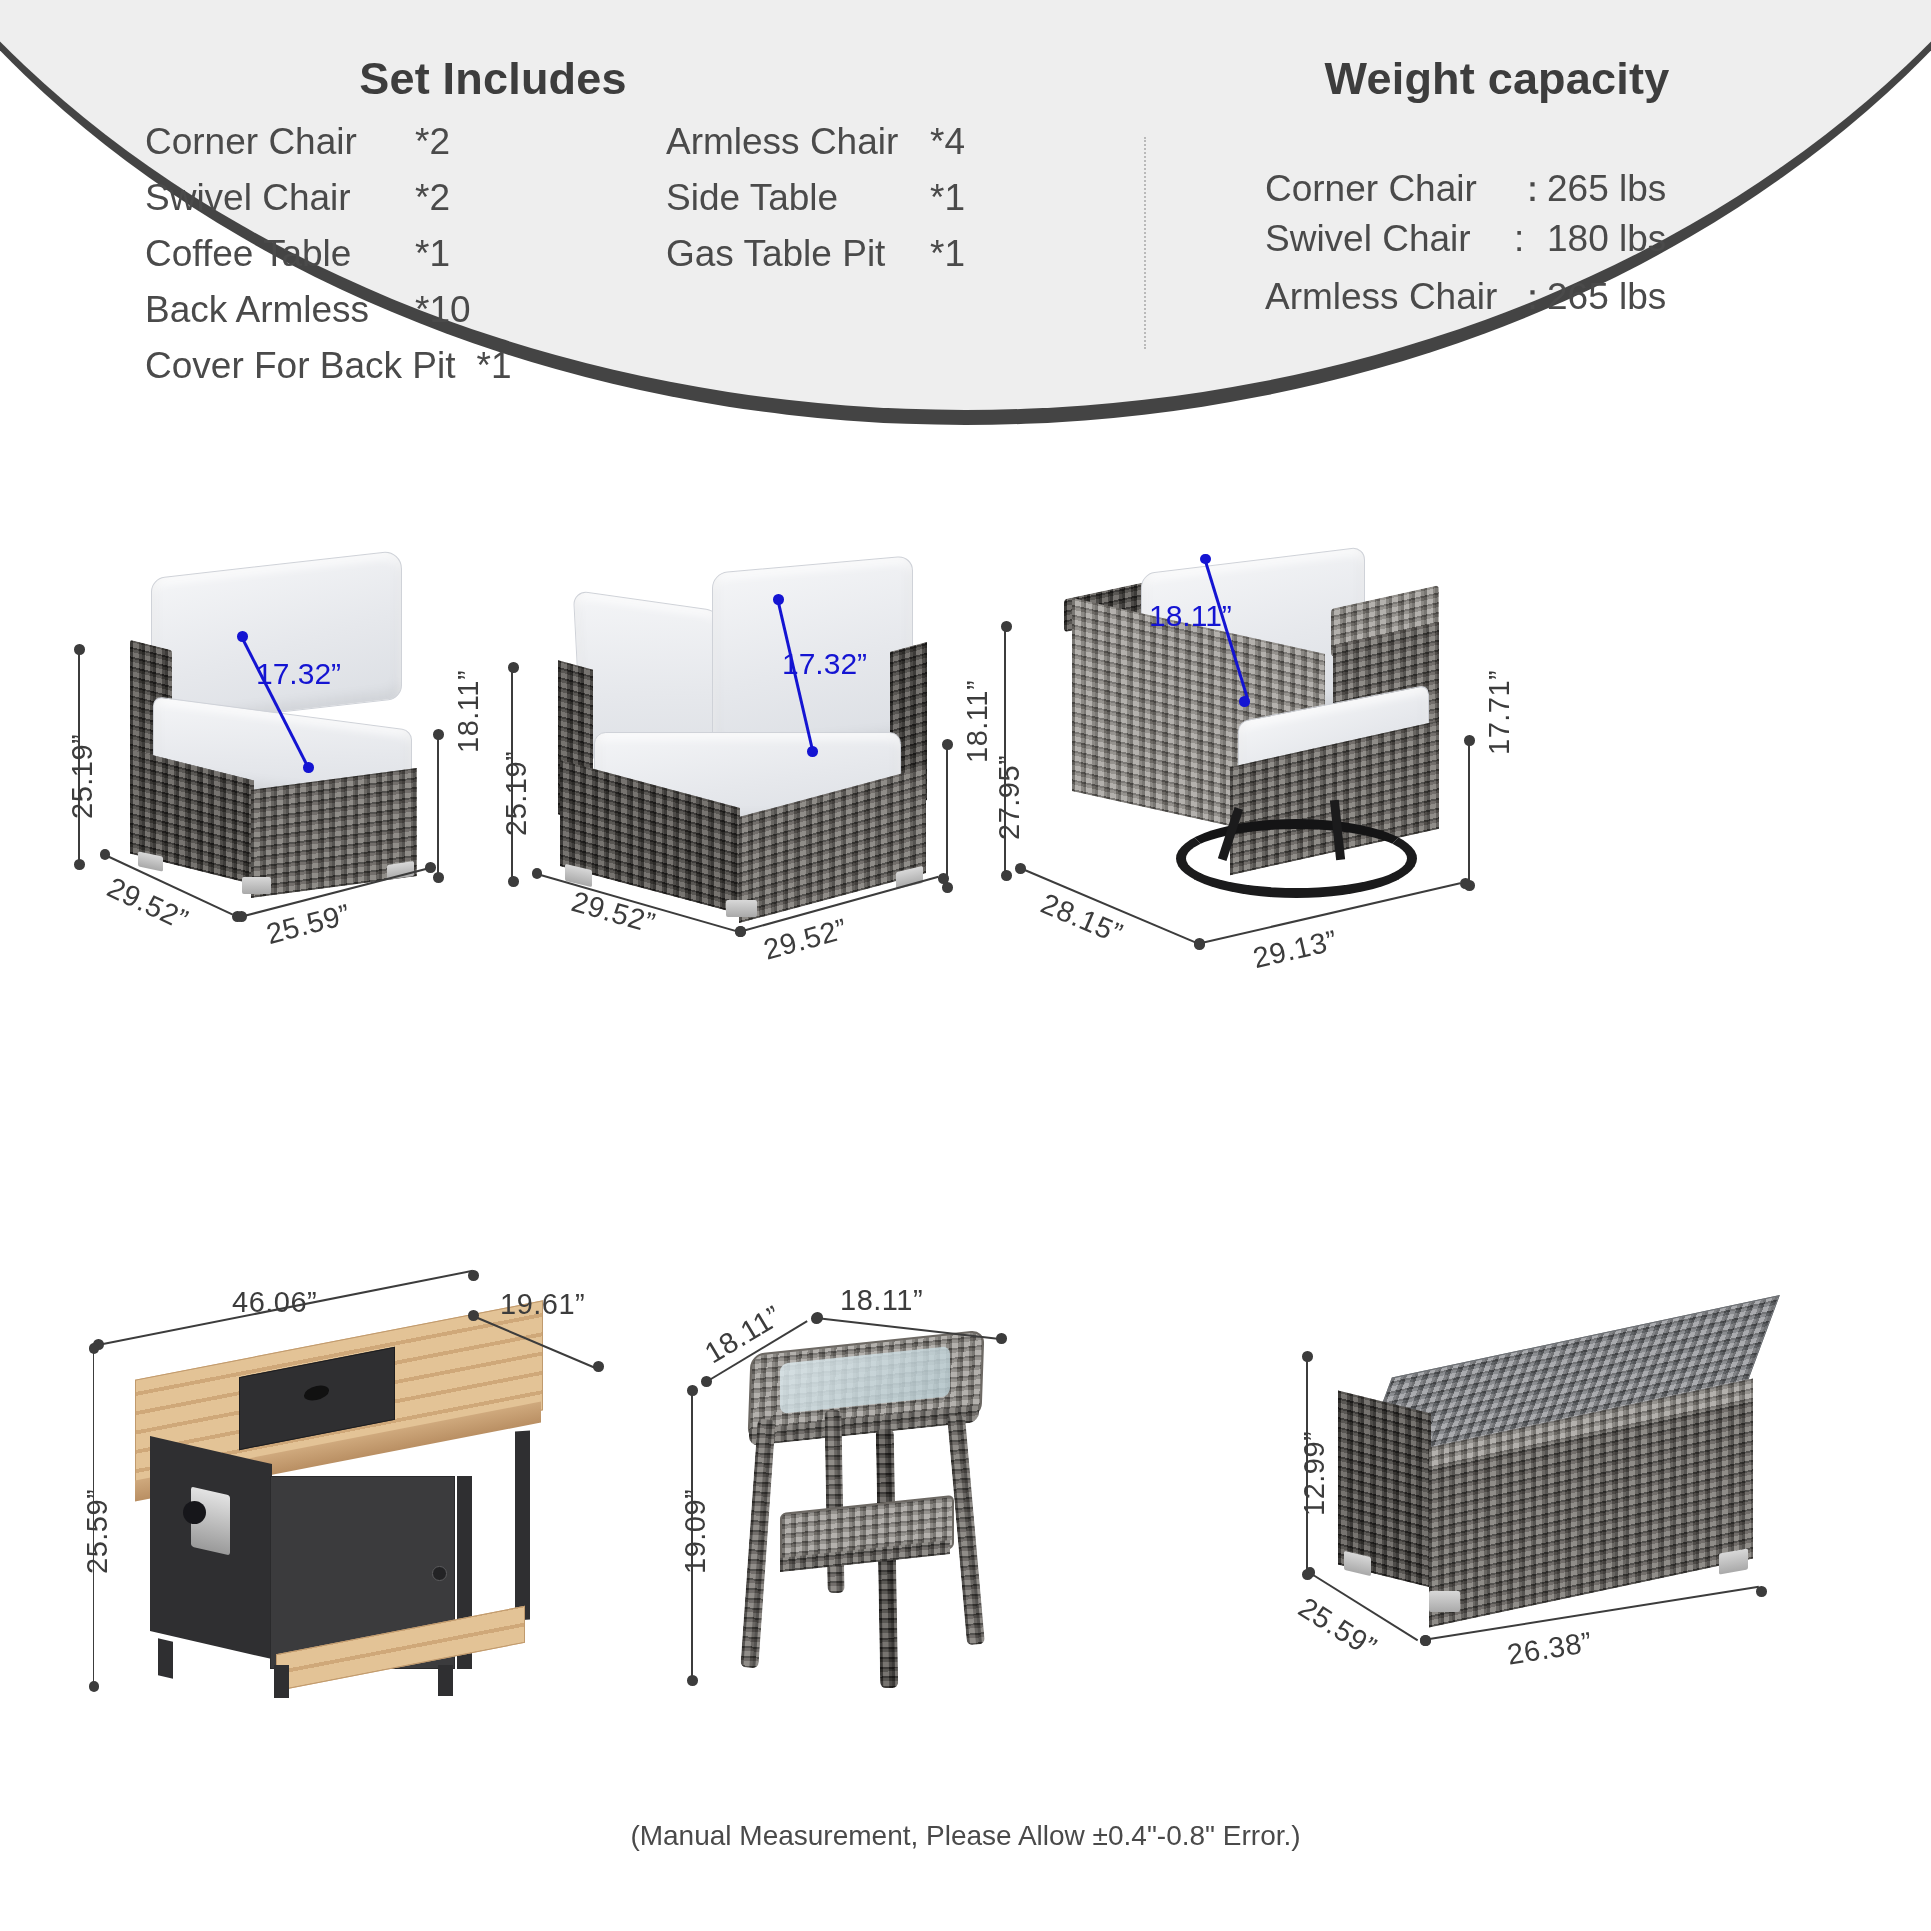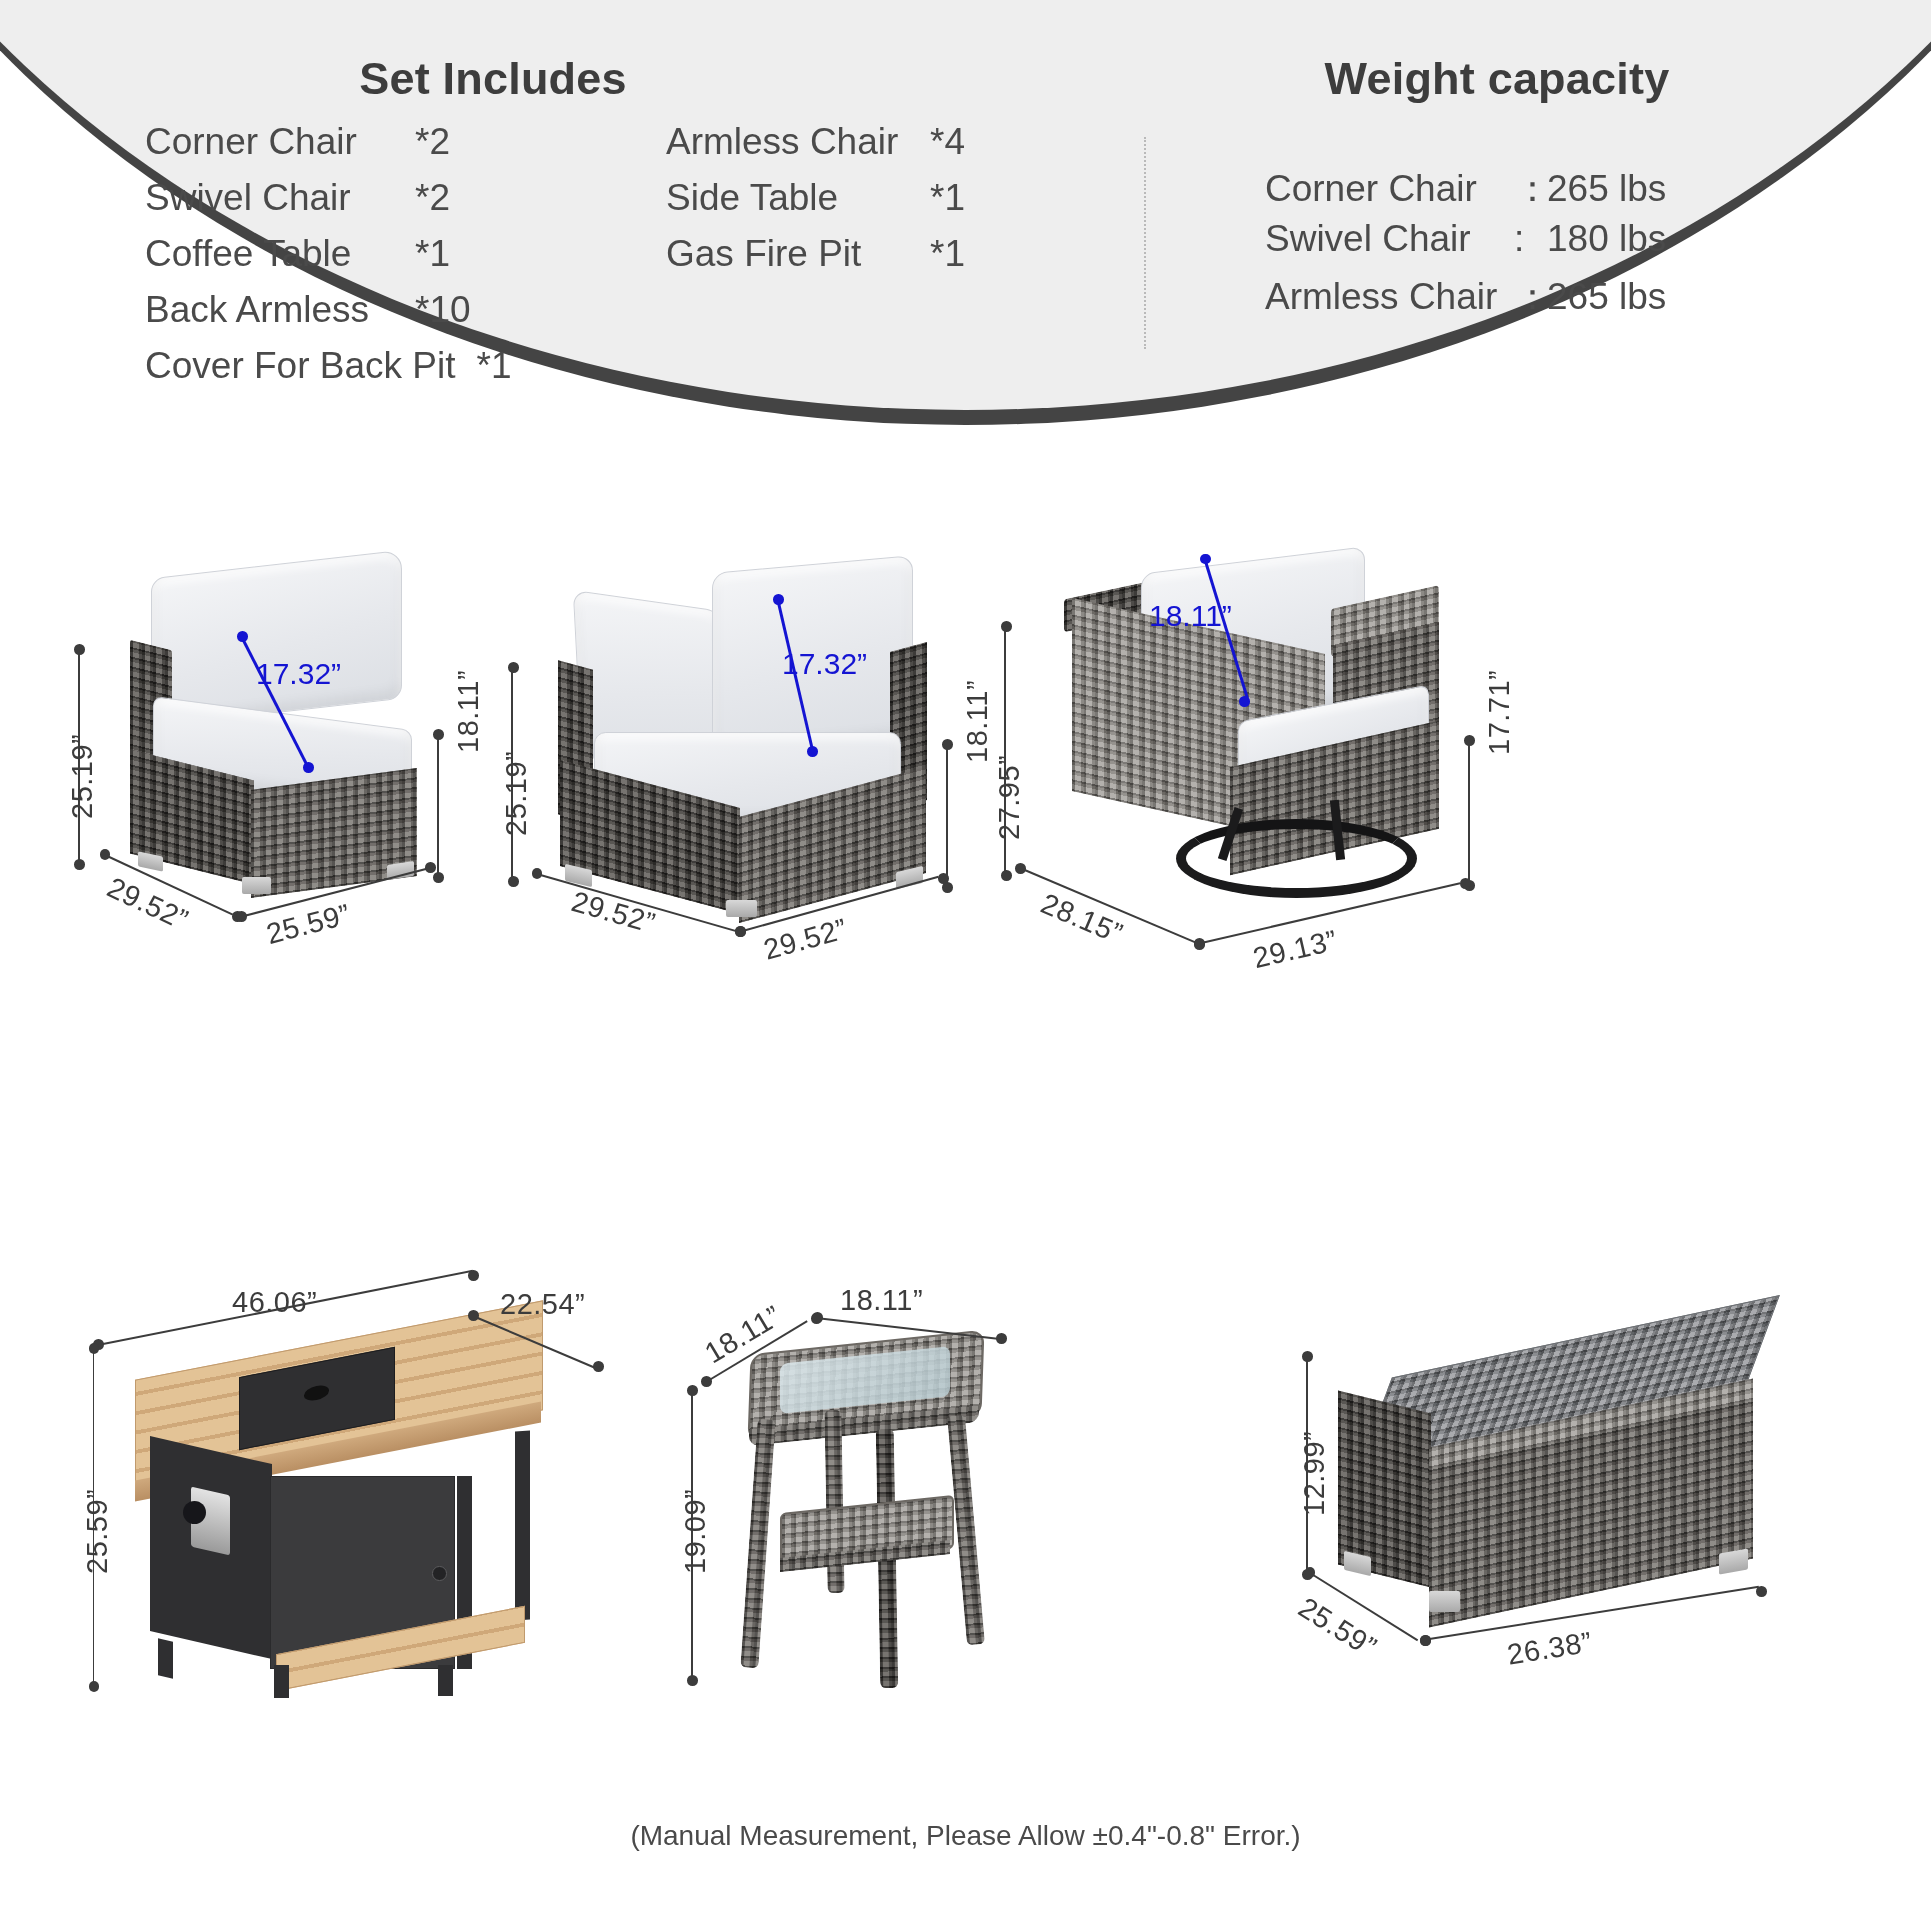--- a/index.html
+++ b/index.html
@@ -126,21 +126,21 @@
     <div class="inc-col" id="inc-col-b">
       <div class="inc-row">
         <span class="inc-name">Armless Chair</span>
         <span class="inc-qty">*4</span>
       </div>
       <div class="inc-row">
         <span class="inc-name">Side Table</span>
         <span class="inc-qty">*1</span>
       </div>
       <div class="inc-row">
-        <span class="inc-name">Gas Fire Pit</span>
+        <span class="inc-name">Gas Table Pit</span>
         <span class="inc-qty">*1</span>
       </div>
     </div>
 
     <div id="inc-divider"></div>
 
     <div id="weight-list">
       <div class="w-row">
         <span class="w-name">Corner Chair</span>
         <span class="w-colon">：</span>
@@ -363,21 +363,21 @@
     <div style="position:absolute;left:332px;top:371px;width:15.4px;height:31px;background:#2f2f31;"></div>
 
     <div class="diagline" style="left:-7.7px;top:50px;width:382px;transform:rotate(-11.2deg);"></div>
     <div class="dot" style="left:-12.6px;top:45px;"></div>
     <div class="dot" style="left:362px;top:-24px;"></div>
     <div class="dimtxt" style="left:126px;top:-7.7px;">46.06”</div>
 
     <div class="diagline" style="left:367px;top:21px;width:135px;transform:rotate(23deg);"></div>
     <div class="dot" style="left:362px;top:16.4px;"></div>
     <div class="dot" style="left:487px;top:67px;"></div>
-    <div class="dimtxt" style="left:394px;top:-5.8px;">22.54”</div>
+    <div class="dimtxt" style="left:394px;top:-5.8px;">19.61”</div>
 
     <div class="dimline v" style="left:-13.5px;top:54px;height:338px;"></div>
     <div class="dot" style="left:-17.4px;top:49px;"></div>
     <div class="dot" style="left:-17.4px;top:387px;"></div>
     <div class="dimtxt rot" style="left:-25px;top:280px;">25.59”</div>
   </div>
 
   <div class="item" style="left:714px;top:19.3px;width:328px;height:425px;">
 
     <div class="wick-l" style="position:absolute;left:35px;top:29px;width:230px;height:83px;

